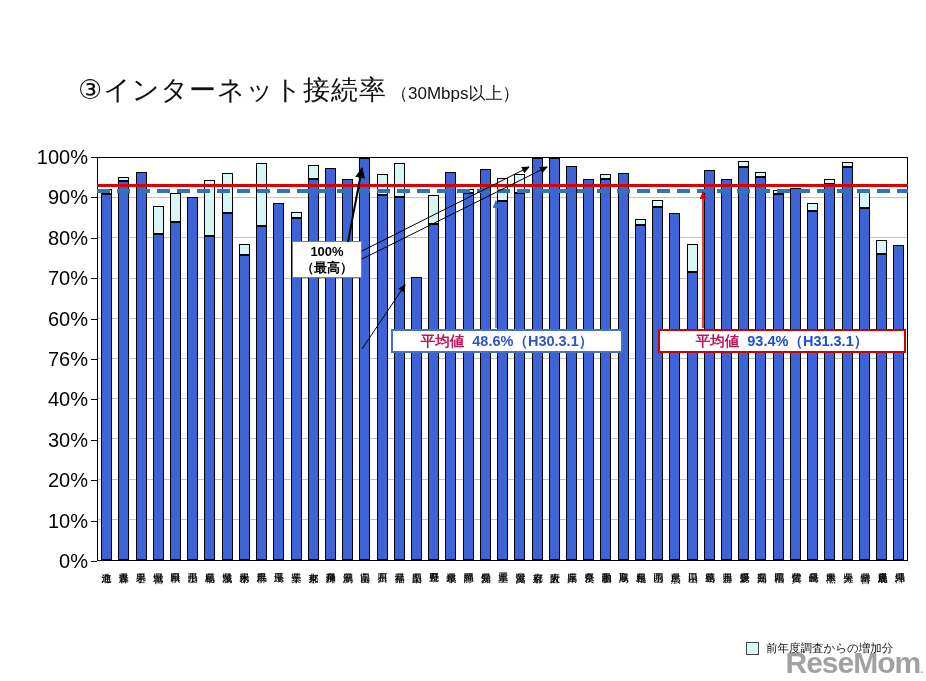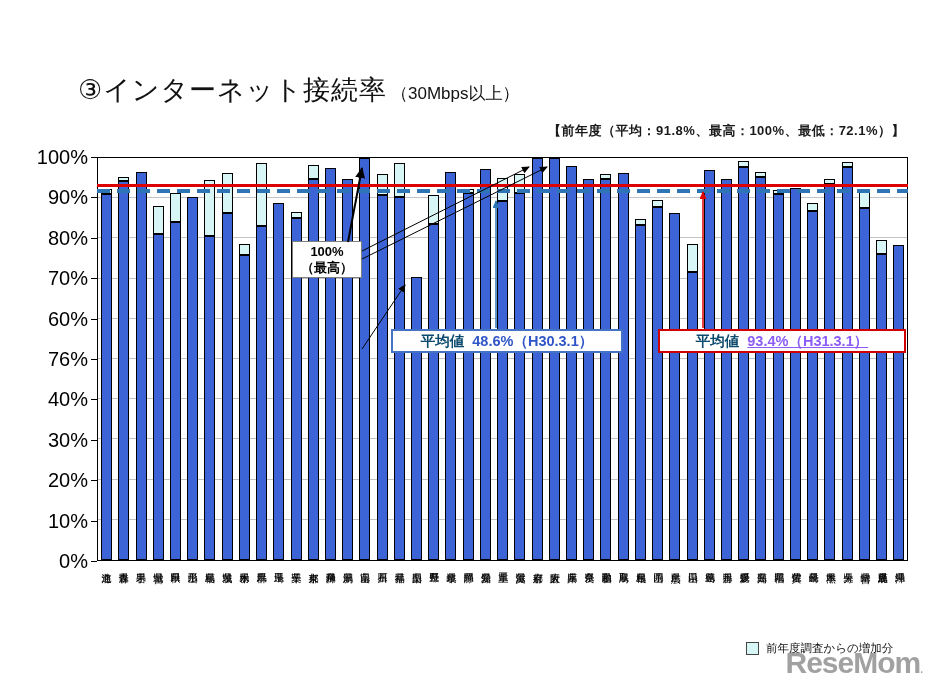--- a/index.html
+++ b/index.html
@@ -32,25 +32,25 @@
   .xlab-cell{flex:1 1 0;display:flex;justify-content:center;}
   .xlab{writing-mode:vertical-rl;text-orientation:upright;font-size:10px;line-height:1.05;color:#000;letter-spacing:0;}
 
   .callout{position:absolute;background:#fff;border:1px solid #7f7f7f;color:#000;font-weight:bold;
      font-size:13px;line-height:16px;text-align:center;display:flex;flex-direction:column;justify-content:center;z-index:4;}
   .box-max{left:292px;top:241px;width:70px;height:37px;}
   .box-min{left:292px;top:344px;width:70px;height:42px;}
 
   .avgbox{position:absolute;top:329px;height:24px;background:#fff;display:flex;align-items:center;justify-content:center;
      gap:8px;font-size:14.5px;font-weight:bold;z-index:4;}
-  .avgbox .lbl{color:#0c4a6e;}
+  .avgbox .lbl{color:#be185d;}
   .box-avg-prev{left:391px;width:232px;border:2px solid #4472c4;}
   .box-avg-prev .val{color:#2f55c8;}
   .box-avg-curr{left:658px;width:248px;border:2px solid #d00000;}
-  .box-avg-curr .val{color:#8b5cf6;text-decoration:underline;}
+  .box-avg-curr .val{color:#1d4ed8;}
 
   .overlay{position:absolute;left:0;top:0;z-index:5;pointer-events:none;}
 
   .legend{position:absolute;left:746px;top:641px;display:flex;align-items:center;gap:7px;z-index:2;}
   .legend-swatch{width:13px;height:13px;background:#d8f6f6;border:1px solid #444;}
   .legend-label{font-size:11.5px;color:#111;}
 
   .watermark{position:absolute;right:4px;bottom:1px;font-size:30px;font-weight:bold;color:#8a8a8a;opacity:.8;
      letter-spacing:-1px;z-index:6;margin-left:16px;}
   .watermark .rmark{font-size:10px;}
@@ -58,21 +58,20 @@
 </head>
 <body>
 
 <div class="canvas">
 
   <div class="title-row">
     <span class="title-main">③インターネット接続率</span>
     <span class="title-sub">（30Mbps以上）</span>
   </div>
 
-  <div class="note">【前年度（平均：91.8%、最高：100%、最低：72.1%）】</div>
 
   <div class="plot" id="plot">
       <div class="gridline" style="bottom: 10%;"></div>
       <div class="gridline" style="bottom: 20%;"></div>
       <div class="gridline" style="bottom: 30%;"></div>
       <div class="gridline" style="bottom: 40%;"></div>
       <div class="gridline" style="bottom: 50%;"></div>
       <div class="gridline" style="bottom: 60%;"></div>
       <div class="gridline" style="bottom: 70%;"></div>
       <div class="gridline" style="bottom: 80%;"></div>

